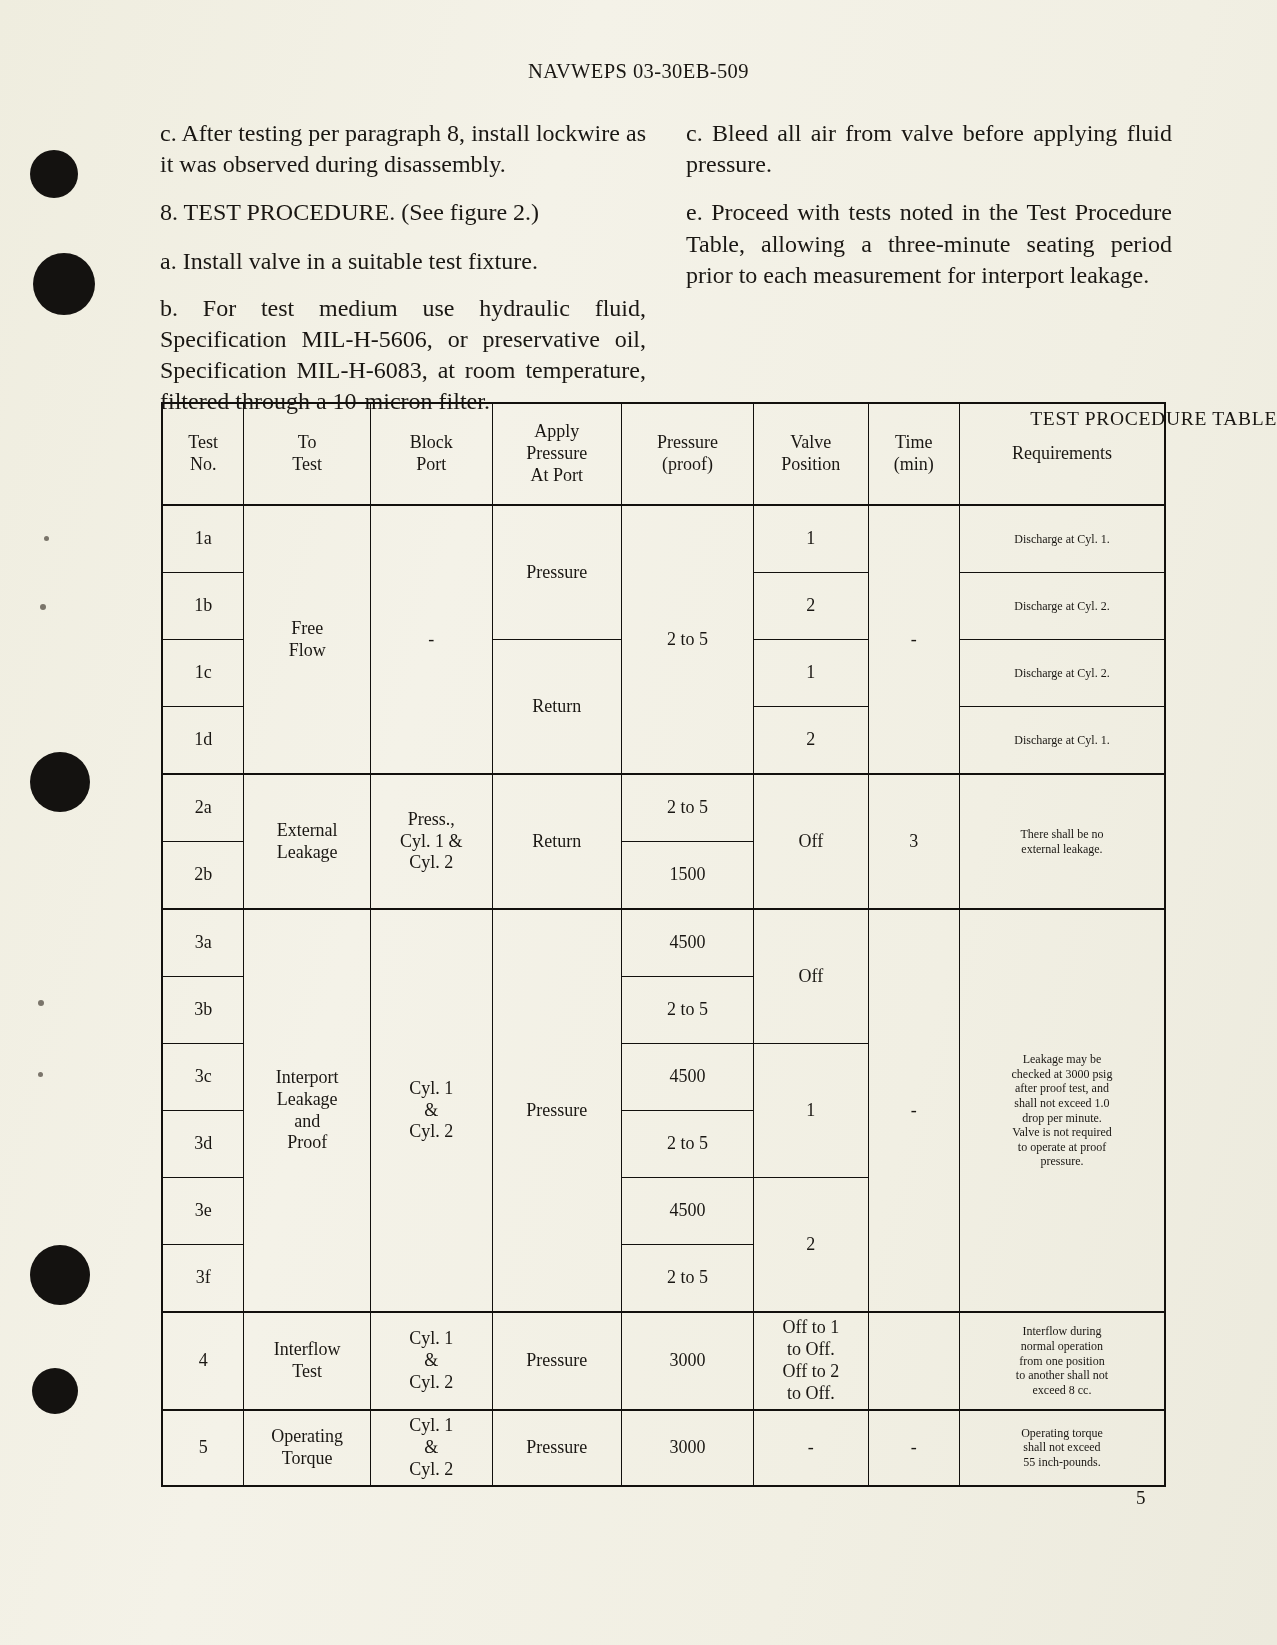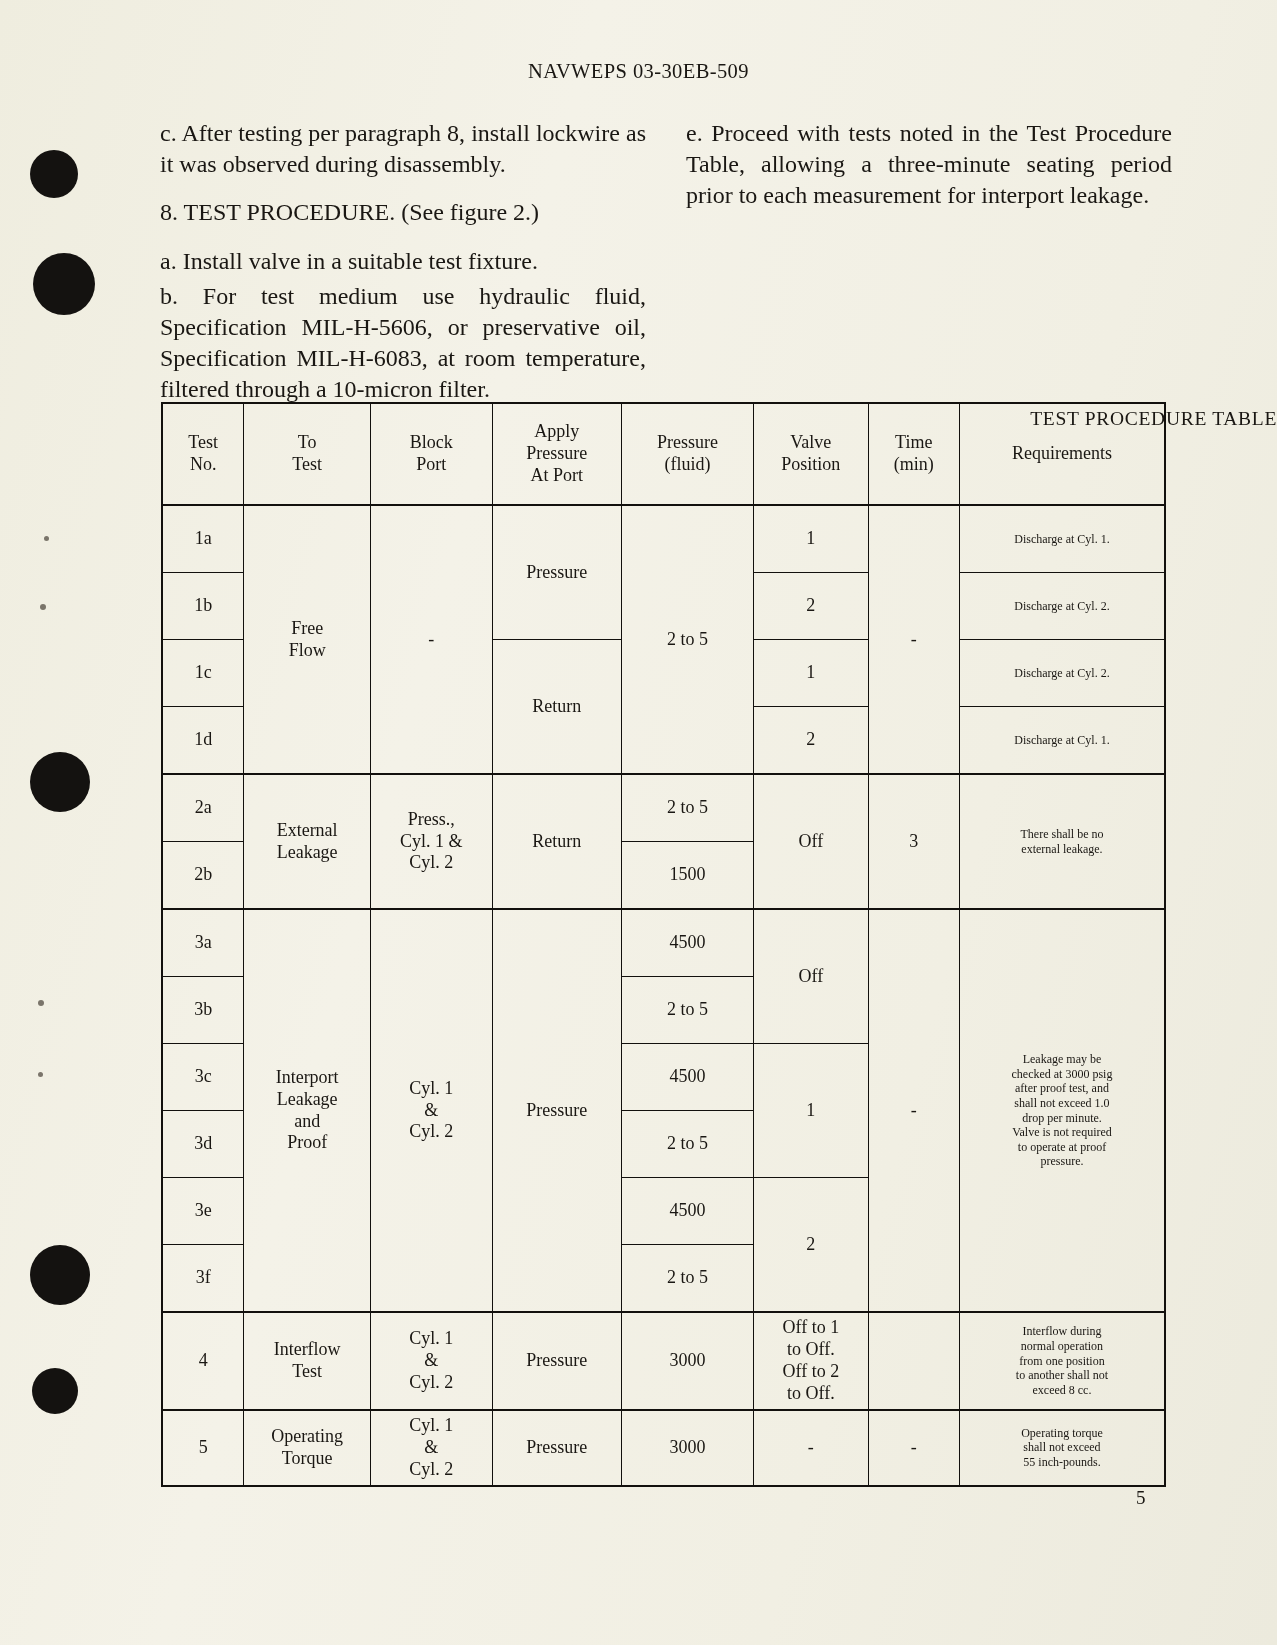--- a/index.html
+++ b/index.html
@@ -31,21 +31,21 @@
   .header{
     position:absolute;top:60px;left:0;width:100%;
     text-align:center;font-size:20.5px;letter-spacing:.4px;font-family:Liberation Serif, serif;
   }
   .cols{
     position:absolute;top:118px;left:160px;width:1012px;
     display:flex;gap:40px;
   }
   .col{width:486px;font-size:24px;line-height:1.30;text-align:justify;}
   .col p{margin:0 0 17px 0;}
-  .col p.tight{margin-bottom:4px;}
+  .col p.tight{margin-bottom:16px;}
 
   .tbl-title{
     position:absolute;top:360px;left:0;width:100%;
     text-align:right;font-size:19.5px;letter-spacing:.7px;margin-top:48px;
   }
 
   table.tp{
     position:absolute;top:402px;left:161px;
     width:1005px;
     border-collapse:collapse;
@@ -95,20 +95,21 @@
 <div class="header">NAVWEPS 03-30EB-509</div>
 
 <div class="cols">
   <div class="col">
     <p>c.  After testing per paragraph 8, install lockwire as it was observed during disassembly.</p>
     <p>8.  TEST PROCEDURE.  (See figure 2.)</p>
     <p class="tight">a.  Install valve in a suitable test fixture.</p>
     <p>b.  For test medium use hydraulic fluid, Specification MIL-H-5606, or preservative oil, Specification MIL-H-6083, at room temperature, filtered through a 10-micron filter.</p>
   </div>
   <div class="col">
+    <p>c.  Bleed all air from valve before applying fluid pressure.</p>
     <p>e.  Proceed with tests noted in the Test Procedure Table, allowing a three-minute seating period prior to each measurement for interport leakage.</p>
   </div>
 </div>
 
 <div class="tbl-title">TEST PROCEDURE TABLE</div>
 
 <table class="tp">
   <thead>
     <tr>
       <th class="hd c-no">
@@ -123,21 +124,21 @@
         <div>Block</div>
         <div>Port</div>
       </th>
       <th class="hd c-apl">
         <div>Apply</div>
         <div>Pressure</div>
         <div>At Port</div>
       </th>
       <th class="hd c-prs">
         <div>Pressure</div>
-        <div>(fluid)</div>
+        <div>(proof)</div>
       </th>
       <th class="hd c-vlv">
         <div>Valve</div>
         <div>Position</div>
       </th>
       <th class="hd c-tim">
         <div>Time</div>
         <div>(min)</div>
       </th>
       <th class="hd c-req">Requirements</th>

